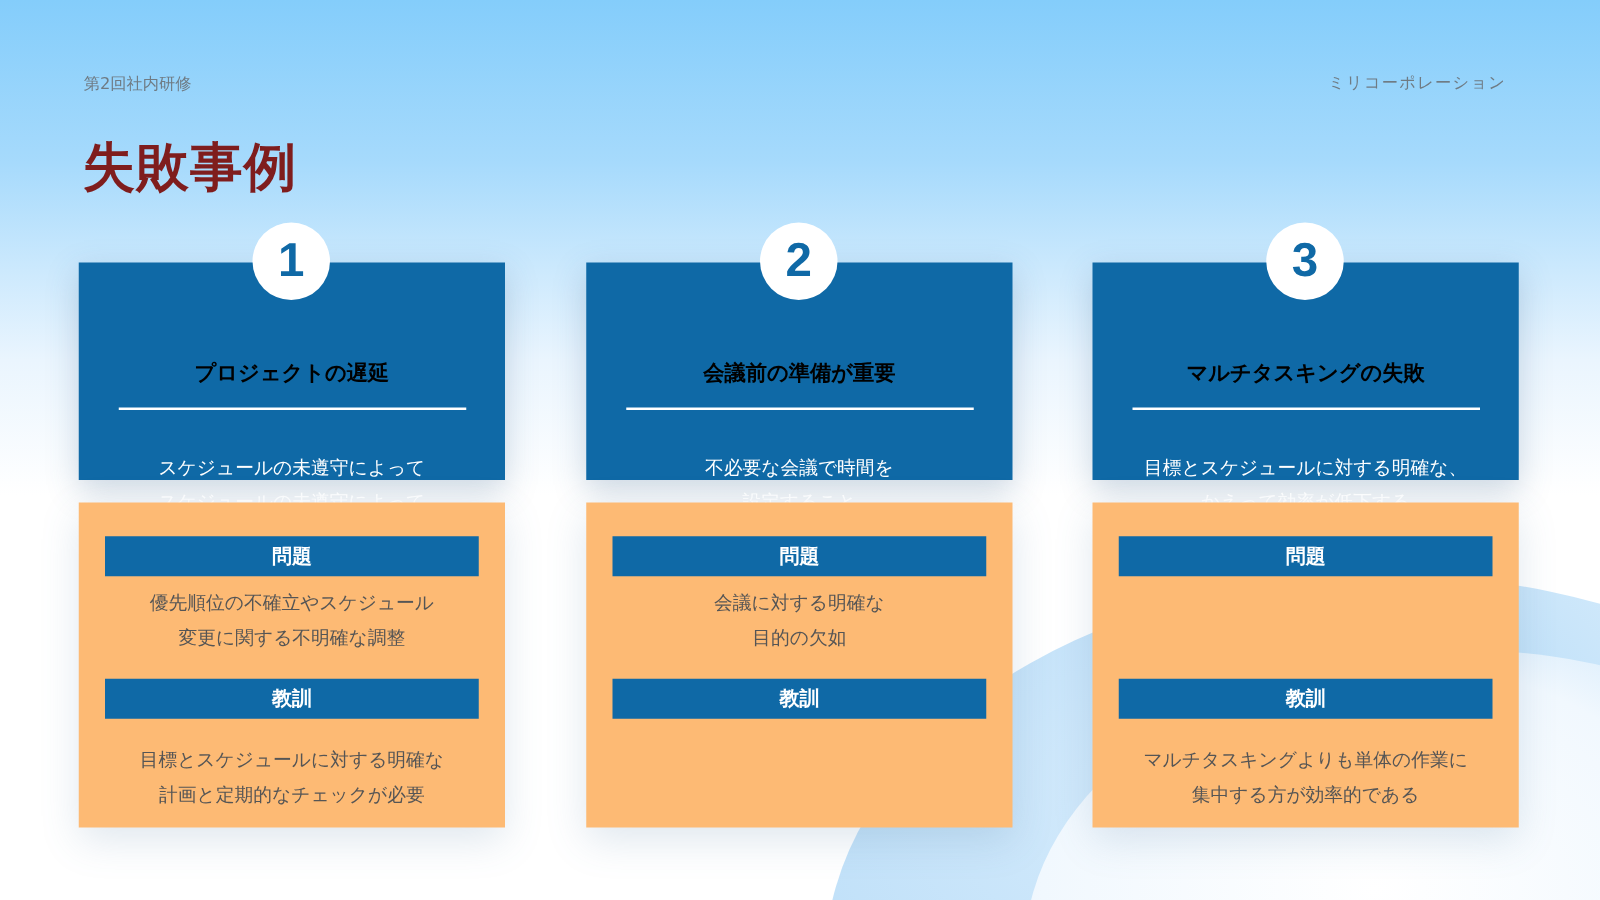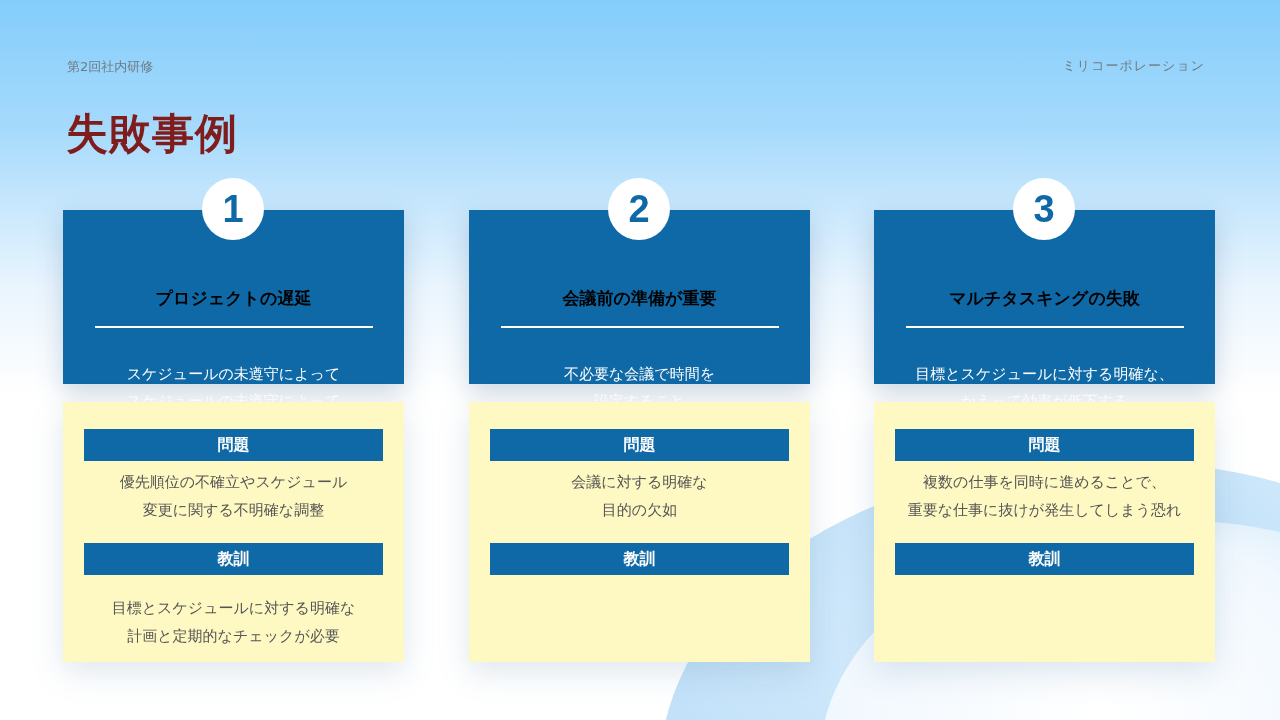--- a/index.html
+++ b/index.html
@@ -60,21 +60,21 @@
     .divider {
       position: absolute; left: 32px; top: 116px; width: 278px; height: 2px;
       background: #ffffff;
     }
     .case-desc {
       position: absolute; left: 0; top: 130px; width: 341px;
       text-align: center; font-size: 15px; line-height: 27px; color: #ffffff; margin-top: 21px;
     }
     .bottom-panel {
       position: absolute; left: 0; top: 224px; width: 341px; height: 260px;
-      background: #fef9c3;
+      background: #fdba74;
       box-shadow: 0 10px 30px rgba(80, 120, 160, 0.18);
     }
     .label-bar {
       position: absolute; left: 21px; width: 299px; height: 32px;
       background: #0f69a6; color: #ffffff;
       font-size: 16px; font-weight: bold;
       display: flex; align-items: center; justify-content: center;
     }
     .label-problem { top: 27px; }
     .label-lesson { top: 141px; }
@@ -145,19 +145,19 @@
   <div class="top-panel">
     <div class="case-title">マルチタスキングの失敗</div>
     <div class="divider"></div>
     <div class="case-desc">
       <div>目標とスケジュールに対する明確な、</div>
       <div>かえって効率が低下する</div>
     </div>
   </div>
   <div class="bottom-panel">
     <div class="label-bar label-problem">問題</div>
-    <div class="body-text text-problem">
-      <div>複数の仕事を同時に進めることで、</div>
-      <div>重要な仕事に抜けが発生してしまう恐れ</div>
+    <div class="label-bar label-lesson">教訓</div>
+    <div class="body-text text-lesson">
+      <div>マルチタスキングよりも単体の作業に</div>
+      <div>集中する方が効率的である</div>
     </div>
-    <div class="label-bar label-lesson">教訓</div>
   </div>
 </div>
 
 </body></html>

